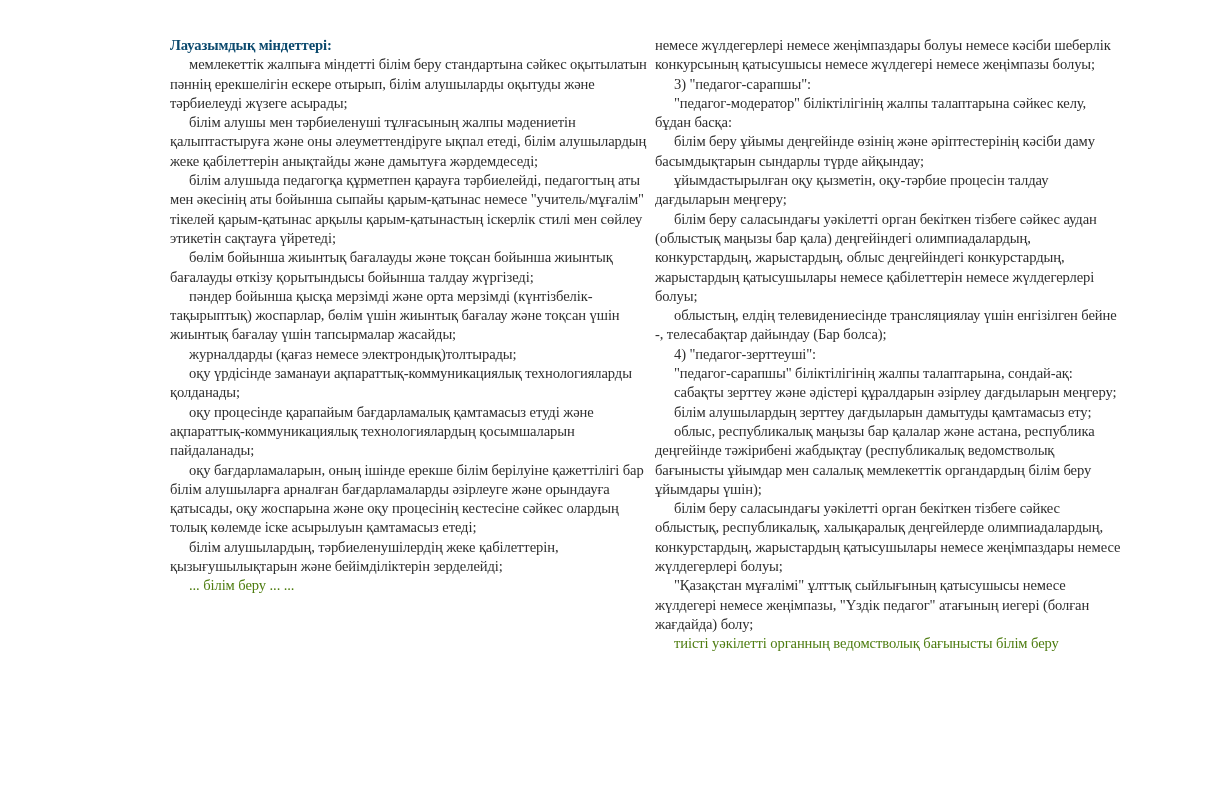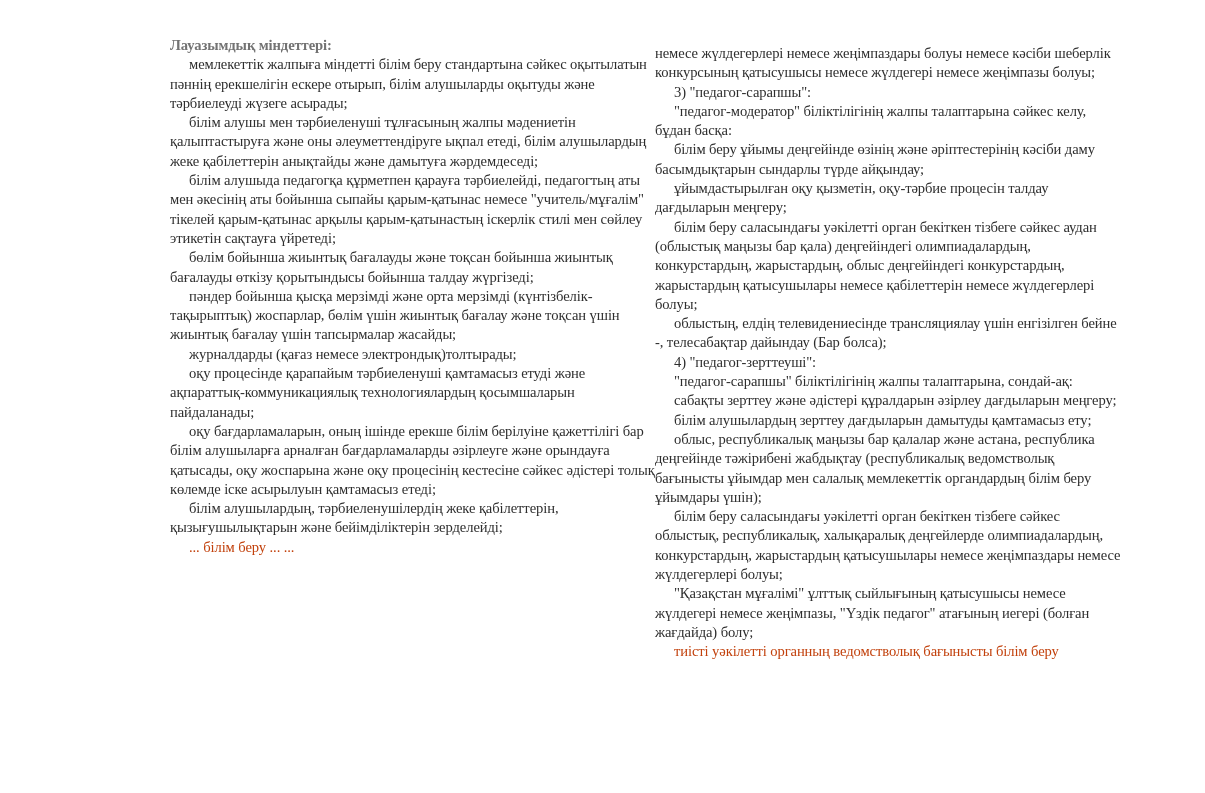--- a/index.html
+++ b/index.html
@@ -31,36 +31,35 @@
       line-height: 19.3px;
       letter-spacing: -0.1px;
     }
     .col-left {
       left: 170px;
       width: 485px;
     }
     .col-right {
       left: 655px;
       width: 470px;
-      margin-top: 8px;
     }
     .col p {
       margin: 0;
       text-indent: 19px;
     }
     .col p.noindent {
       text-indent: 0;
     }
     .heading {
       font-weight: bold;
-      color: #737373;
+      color: #0c4a6e;
       text-indent: 0 !important;
     }
     .fade {
-      color: #c2410c;
+      color: #4d7c0f;
       filter: blur(0.6px);
     }
     .white-bottom {
       position: absolute;
       left: 0;
       top: 722px;
       width: 1205px;
       height: 71px;
       background: #ffffff;
     }
@@ -70,22 +69,23 @@
 
 <div class="page">
   <div class="col col-left">
     <p class="heading">Лауазымдық міндеттері:</p>
     <p>мемлекеттік жалпыға міндетті білім беру стандартына сәйкес оқытылатын пәннің ерекшелігін ескере отырып, білім алушыларды оқытуды және тәрбиелеуді жүзеге асырады;</p>
     <p>білім алушы мен тәрбиеленуші тұлғасының жалпы мәдениетін қалыптастыруға және оны әлеуметтендіруге ықпал етеді, білім алушылардың жеке қабілеттерін анықтайды және дамытуға жәрдемдеседі;</p>
     <p>білім алушыда педагогқа құрметпен қарауға тәрбиелейді, педагогтың аты мен әкесінің аты бойынша сыпайы қарым-қатынас немесе "учитель/мұғалім" тікелей қарым-қатынас арқылы қарым-қатынастың іскерлік стилі мен сөйлеу этикетін сақтауға үйретеді;</p>
     <p>бөлім бойынша жиынтық бағалауды және тоқсан бойынша жиынтық бағалауды өткізу қорытындысы бойынша талдау жүргізеді;</p>
     <p>пәндер бойынша қысқа мерзімді және орта мерзімді (күнтізбелік-тақырыптық) жоспарлар, бөлім үшін жиынтық бағалау және тоқсан үшін жиынтық бағалау үшін тапсырмалар жасайды;</p>
     <p>журналдарды (қағаз немесе электрондық)толтырады;</p>
-    <p>оқу процесінде қарапайым тәрбиеленуші қамтамасыз етуді және ақпараттық-коммуникациялық технологиялардың қосымшаларын пайдаланады;</p>
-    <p>оқу бағдарламаларын, оның ішінде ерекше білім берілуіне қажеттілігі бар білім алушыларға арналған бағдарламаларды әзірлеуге және орындауға қатысады, оқу жоспарына және оқу процесінің кестесіне сәйкес әдістері толық көлемде іске асырылуын қамтамасыз етеді;</p>
+    <p>оқу үрдісінде заманауи ақпараттық-коммуникациялық технологияларды қолданады;</p>
+    <p>оқу процесінде қарапайым бағдарламалық қамтамасыз етуді және ақпараттық-коммуникациялық технологиялардың қосымшаларын пайдаланады;</p>
+    <p>оқу бағдарламаларын, оның ішінде ерекше білім берілуіне қажеттілігі бар білім алушыларға арналған бағдарламаларды әзірлеуге және орындауға қатысады, оқу жоспарына және оқу процесінің кестесіне сәйкес олардың толық көлемде іске асырылуын қамтамасыз етеді;</p>
     <p>білім алушылардың, тәрбиеленушілердің жеке қабілеттерін, қызығушылықтарын және бейімділіктерін зерделейді;</p>
     <p class="fade">... білім беру ... ...</p>
   </div>
 
   <div class="col col-right">
     <p class="noindent">немесе жүлдегерлері немесе жеңімпаздары болуы немесе кәсіби шеберлік конкурсының қатысушысы немесе жүлдегері немесе жеңімпазы болуы;</p>
     <p>3) "педагог-сарапшы":</p>
     <p>"педагог-модератор" біліктілігінің жалпы талаптарына сәйкес келу, бұдан басқа:</p>
     <p>білім беру ұйымы деңгейінде өзінің және әріптестерінің кәсіби даму басымдықтарын сындарлы түрде айқындау;</p>
     <p>ұйымдастырылған оқу қызметін, оқу-тәрбие процесін талдау дағдыларын меңгеру;</p>

